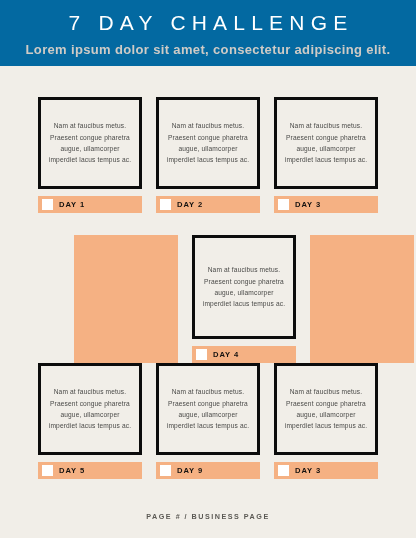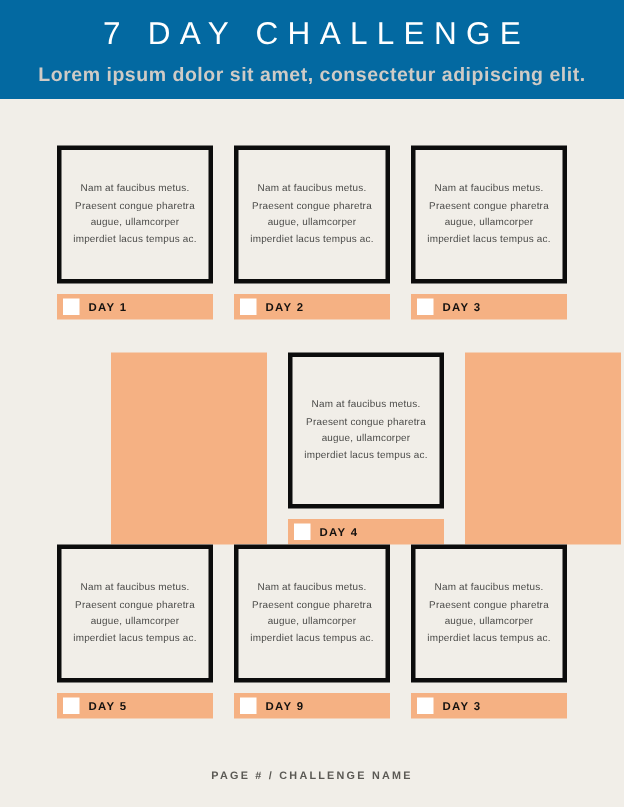--- a/index.html
+++ b/index.html
@@ -238,14 +238,14 @@
         <span class="checkbox"></span>
         <span class="label-text">DAY 3</span>
       </div>
     </div>
 
   </div>
 
 </div>
 
 <div class="footer">
-  <span class="footer-text">PAGE # / CHALLENGE NAME</span>
+  <span class="footer-text">PAGE # / BUSINESS PAGE</span>
 </div>
 
 </body></html>

